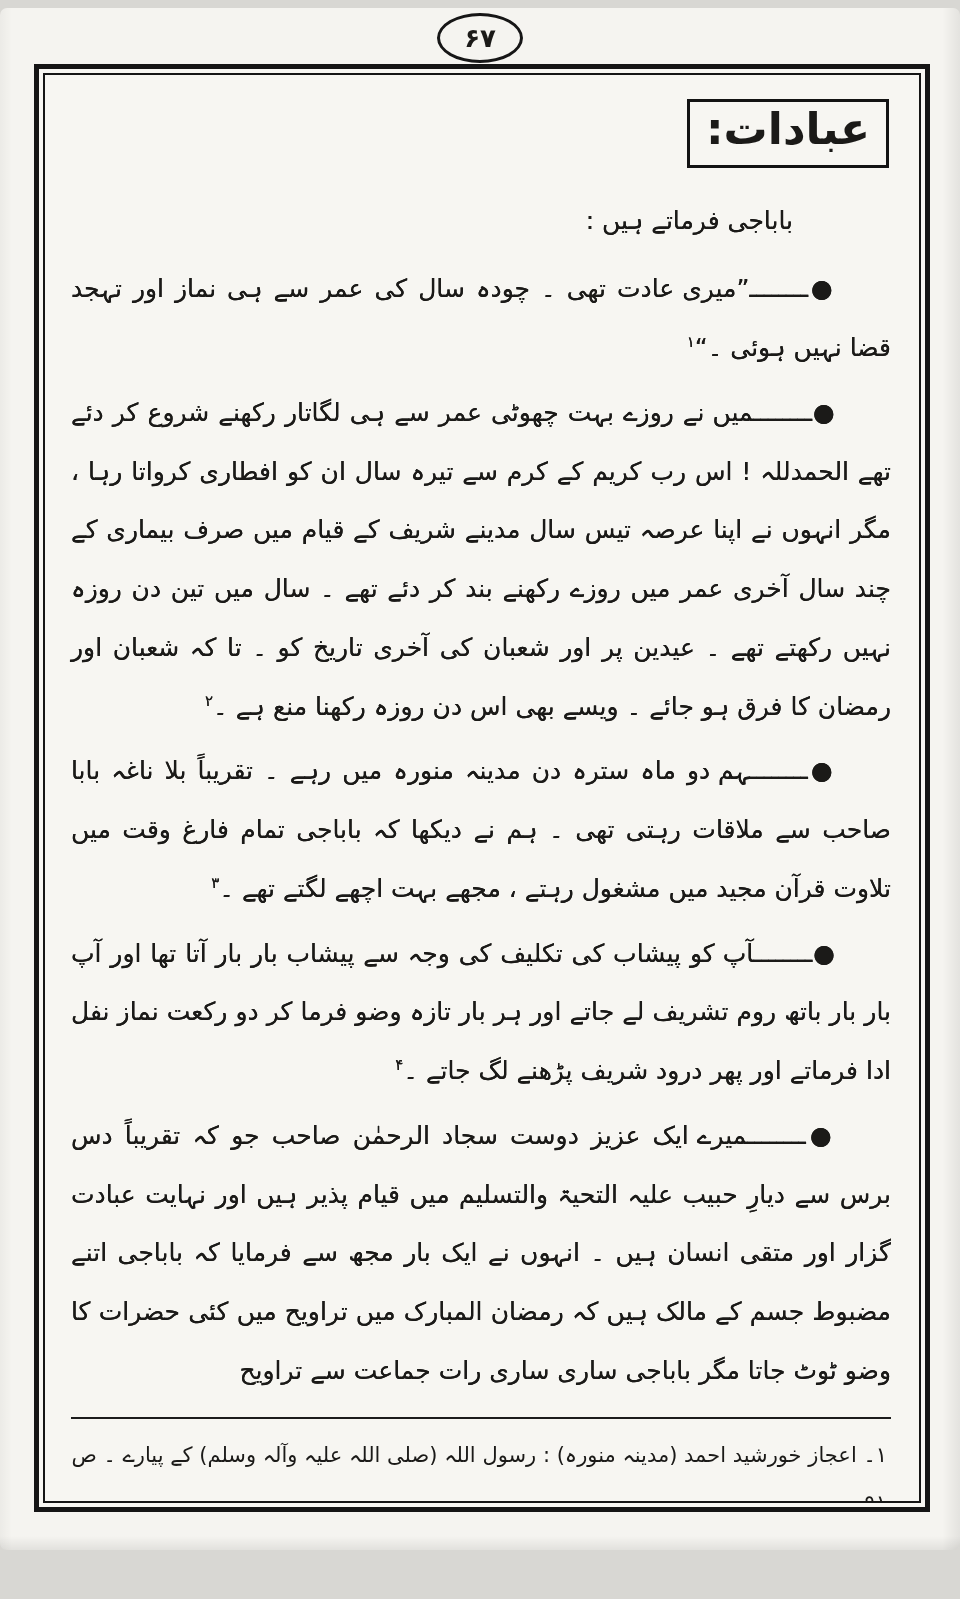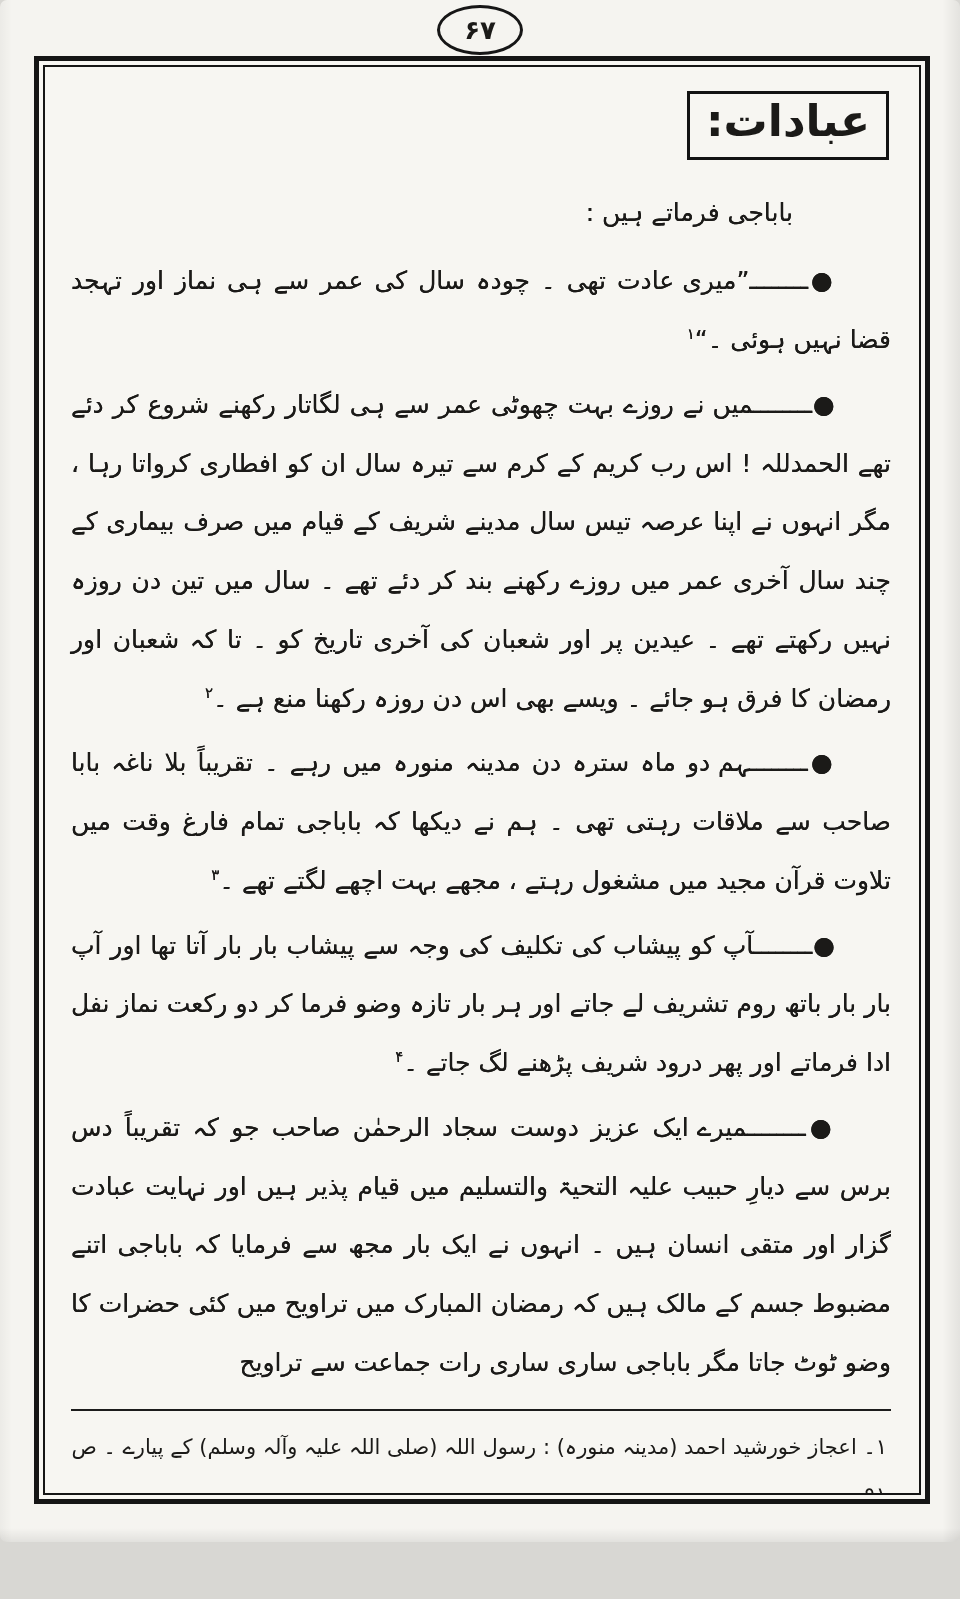--- a/index.html
+++ b/index.html
@@ -4,21 +4,21 @@
 <style>
   html,body{margin:0;padding:0;}
   body{
     background:#d8d7d3;
     font-family:"DejaVu Sans", sans-serif;
   }
   .page{
     position:relative;
     width:960px;
     height:1542px;
-    margin:0 auto;
+    margin:8px auto;
     background:#f5f4f0;
     overflow:hidden;
     color:#1b1a18;
     border-radius:7px;
   }
   
   .page::after{
     content:"";
     position:absolute; inset:0;
     pointer-events:none;

